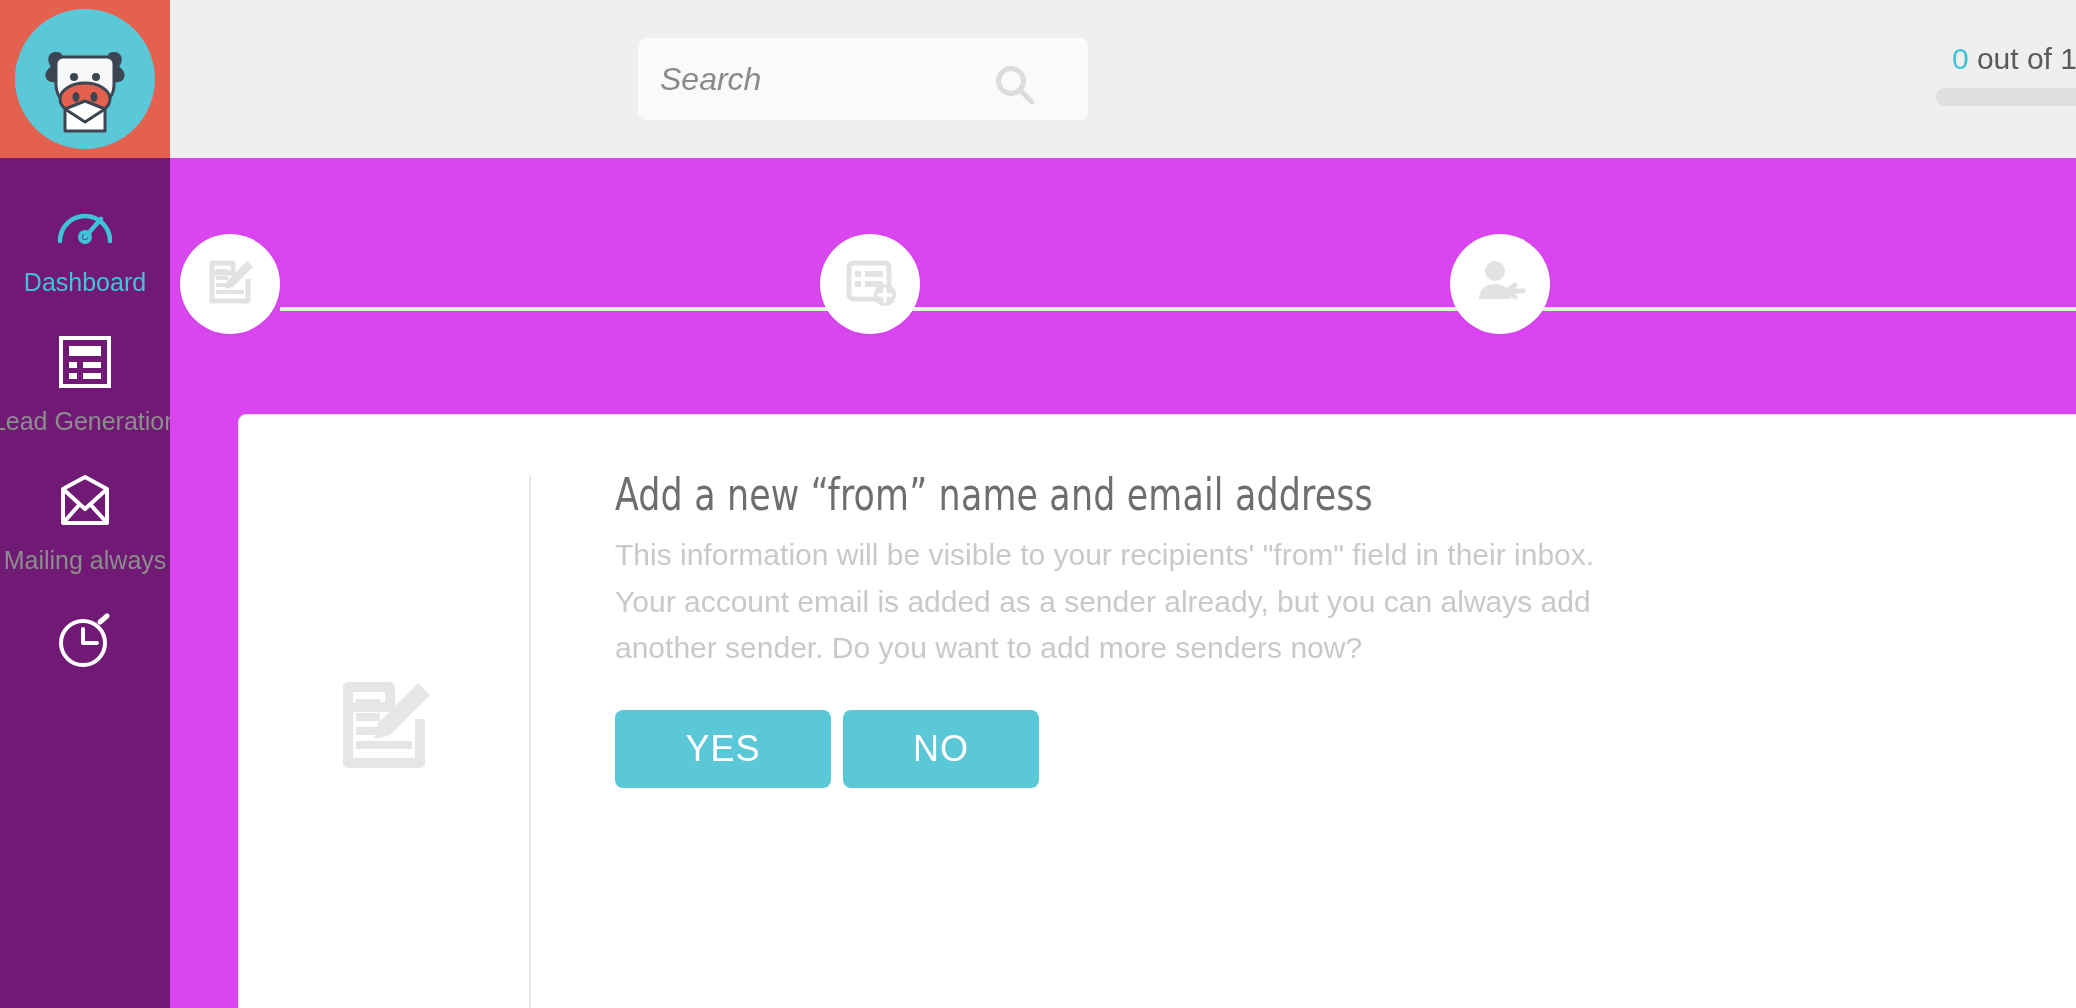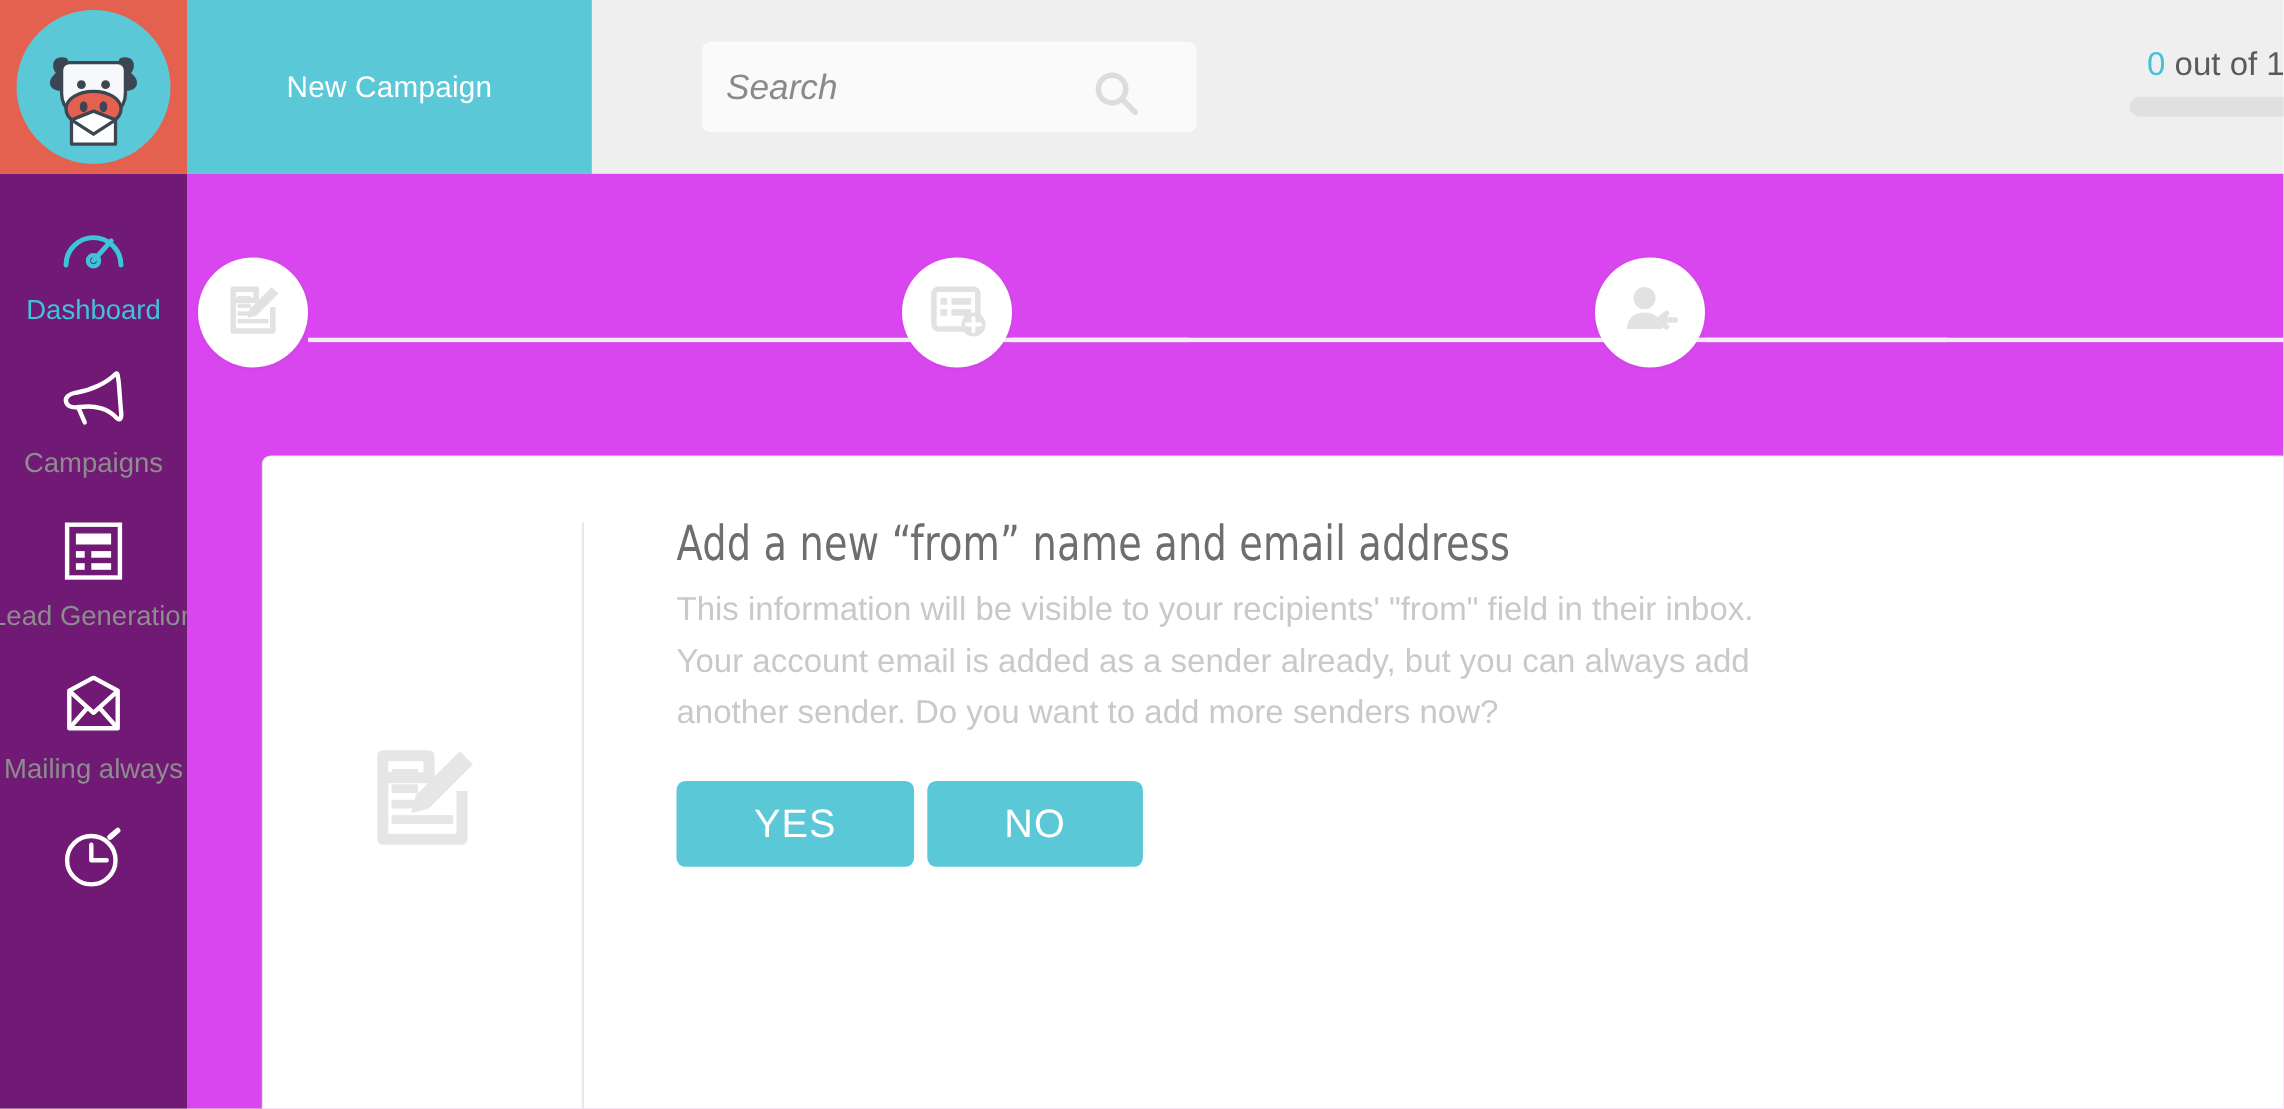--- a/index.html
+++ b/index.html
@@ -175,23 +175,20 @@
           <ellipse cx="60" cy="80" rx="25" ry="16" fill="#e5614f" stroke="#3c4552" stroke-width="3"></ellipse>
           <ellipse cx="51" cy="78" rx="3.5" ry="5" fill="#3c4552"></ellipse>
           <ellipse cx="69" cy="78" rx="3.5" ry="5" fill="#3c4552"></ellipse>
 
           <path d="M40 90 L60 82 L80 90 L80 112 L40 112 Z" fill="#ffffff" stroke="#3c4552" stroke-width="3" stroke-linejoin="round"></path>
           <path d="M40 90 L60 103 L80 90" fill="none" stroke="#3c4552" stroke-width="3" stroke-linejoin="round"></path>
         </svg>
       </div>
     </div>
 
-    <div class="newcamp-box">
-      <span>New Campaign</span>
-    </div>
 
     <div class="search-wrap">
       <input class="search-input" type="text" placeholder="Search" style="">
       <span class="search-icon">
         <svg width="46" height="46" viewBox="0 0 46 46">
           <circle cx="19" cy="19" r="12.5" fill="none" stroke="#dcdcdc" stroke-width="5"></circle>
           <line x1="28" y1="28" x2="40" y2="40" stroke="#dcdcdc" stroke-width="5" stroke-linecap="round"></line>
         </svg>
       </span>
     </div>
@@ -210,29 +207,20 @@
       <span class="nav-icon">
         <svg width="62" height="52" viewBox="0 0 62 52">
           <path d="M6 44 A25 25 0 1 1 56 44" fill="none" stroke="#3fc3db" stroke-width="4.5" stroke-linecap="round"></path>
           <path d="M31 40 L47 22" stroke="#3fc3db" stroke-width="4.5" stroke-linecap="round"></path>
           <circle cx="31" cy="40" r="5" fill="none" stroke="#3fc3db" stroke-width="4"></circle>
         </svg>
       </span>
       <span class="nav-label">Dashboard</span>
     </div>
 
-    <div class="nav-item">
-      <span class="nav-icon">
-        <svg width="64" height="56" viewBox="0 0 64 56">
-          <path d="M52 6 C44 14 30 21 16 23 C10 24 6 27 7 31 C8 36 14 37 20 36 C34 34 46 38 53 46 C56 49 58 46 57 40 L55 14 C54 7 54 4 52 6 Z" fill="none" stroke="#ffffff" stroke-width="4" stroke-linejoin="round"></path>
-          <path d="M18 36 L24 50" fill="none" stroke="#ffffff" stroke-width="4" stroke-linecap="round"></path>
-        </svg>
-      </span>
-      <span class="nav-label">Campaigns</span>
-    </div>
 
     <div class="nav-item">
       <span class="nav-icon">
         <svg width="56" height="56" viewBox="0 0 56 56">
           <rect x="4" y="4" width="48" height="48" fill="none" stroke="#ffffff" stroke-width="4"></rect>
           <rect x="12" y="12" width="32" height="10" fill="#ffffff"></rect>
           <rect x="12" y="28" width="8" height="6" fill="#ffffff"></rect>
           <rect x="26" y="28" width="18" height="6" fill="#ffffff"></rect>
           <rect x="12" y="39" width="8" height="6" fill="#ffffff"></rect>
           <rect x="26" y="39" width="18" height="6" fill="#ffffff"></rect>

